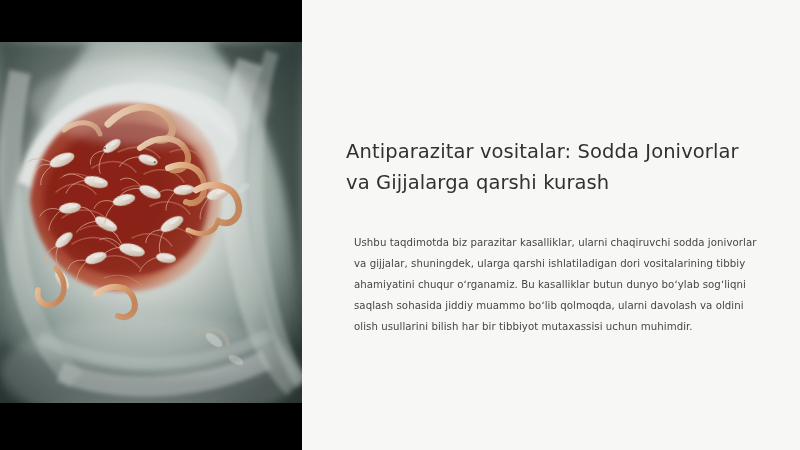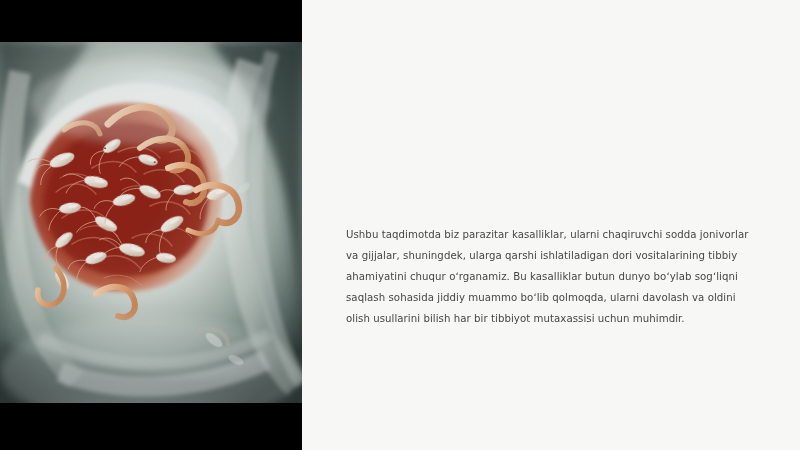--- a/index.html
+++ b/index.html
@@ -79,21 +79,21 @@
     letter-spacing: 0.1px;
     color: #313131;
     white-space: pre-line;
   }
 
   #slide-body {
     position: absolute;
     top: 224px;
     left: 0;
     width: 408px;
-    margin: 0;
+    margin: 8px;
     font-family: "DejaVu Sans", sans-serif;
     font-size: 10.2px;
     font-weight: 400;
     line-height: 21px;
     letter-spacing: 0.05px;
     color: #464646;
     text-align: left;
   }
 </style>
 </head>
@@ -383,16 +383,17 @@
           <rect x="0" y="0" width="302" height="361" fill="#1d2826" opacity="0.06"></rect>
         </g>
       </svg>
     </div>
 
     <div class="letterbox" id="letterbox-top"></div>
     <div class="letterbox" id="letterbox-bottom"></div>
   </div>
 
   <div id="text-panel">
+    <h1 id="slide-title">Antiparazitar vositalar: Sodda Jonivorlar va Gijjalarga qarshi kurash</h1>
     <p id="slide-body">Ushbu taqdimotda biz parazitar kasalliklar, ularni chaqiruvchi sodda jonivorlar va gijjalar, shuningdek, ularga qarshi ishlatiladigan dori vositalarining tibbiy ahamiyatini chuqur oʻrganamiz. Bu kasalliklar butun dunyo boʻylab sogʻliqni saqlash sohasida jiddiy muammo boʻlib qolmoqda, ularni davolash va oldini olish usullarini bilish har bir tibbiyot mutaxassisi uchun muhimdir.</p>
   </div>
 
 </div>
 
 </body></html>

